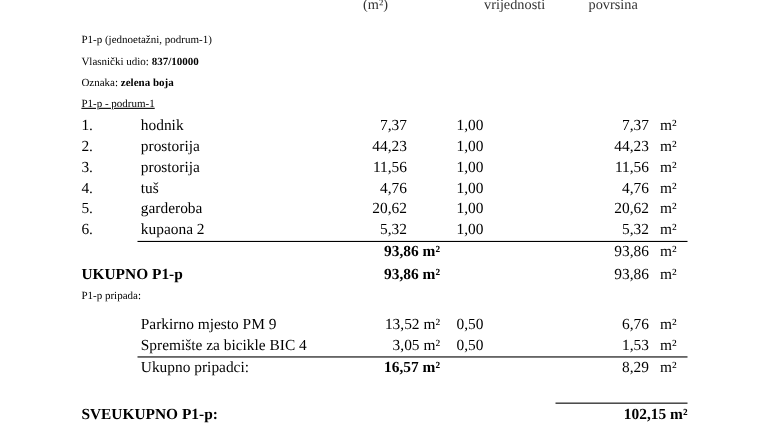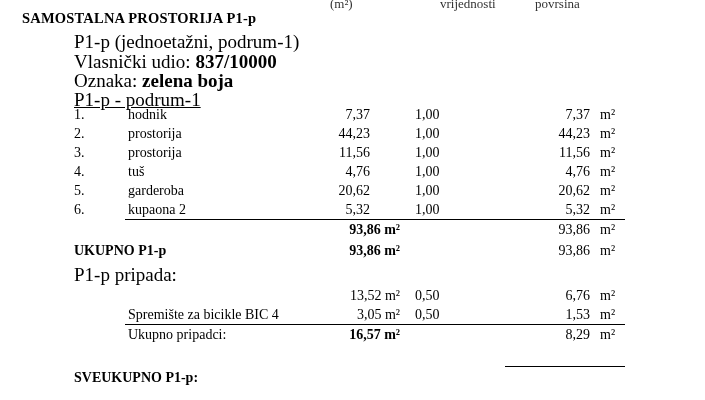--- a/index.html
+++ b/index.html
@@ -38,21 +38,21 @@
     position: absolute;
     left: 22px;
     top: 10px;
     font-size: 14.5px;
     font-weight: bold;
     letter-spacing: 0.2px;
   }
 
   .line {
     position: absolute;
-    font-size: 19px;
+    font-size: 10px;
     white-space: nowrap;
   }
   .l-sub1 { left: 74px; }
   .bold { font-weight: bold; }
   .underline { text-decoration: underline; }
 
   
   .row {
     position: absolute;
     left: 0;
@@ -79,21 +79,20 @@
 </style>
 </head>
 <body>
 
 <div class="page">
 
   <div class="colhead c1">(m²)</div>
   <div class="colhead c2">vrijednosti</div>
   <div class="colhead c3">povrsina</div>
 
-  <div class="title">SAMOSTALNA PROSTORIJA P1-p</div>
 
   <div class="line l-sub1" style="top:31px;">P1-p (jednoetažni, podrum-1)</div>
 
   <div class="line l-sub1" style="top:51px;">
     <span>Vlasnički udio:</span>
     <span class="bold">837/10000</span>
   </div>
 
   <div class="line l-sub1" style="top:70px;">
     <span>Oznaka:</span>
@@ -162,20 +161,21 @@
   <div class="row" style="top:243px;">
     <span class="cell bold" style="left:74px;">UKUPNO P1-p</span>
     <span class="cell bold" style="left:290px; width:110px; text-align:right;">93,86 m²</span>
     <span class="cell c-res">93,86</span>
     <span class="cell c-unit">m²</span>
   </div>
 
   <div class="line l-sub1" style="top:264px;">P1-p pripada:</div>
 
   <div class="row" style="top:288px;">
+    <span class="cell" style="left:128px;">Parkirno mjesto PM 9</span>
     <span class="cell" style="left:290px; width:110px; text-align:right;">13,52 m²</span>
     <span class="cell c-coef">0,50</span>
     <span class="cell c-res">6,76</span>
     <span class="cell c-unit">m²</span>
   </div>
   <div class="row" style="top:307px;">
     <span class="cell" style="left:128px;">Spremište za bicikle BIC 4</span>
     <span class="cell" style="left:290px; width:110px; text-align:right;">3,05 m²</span>
     <span class="cell c-coef">0,50</span>
     <span class="cell c-res">1,53</span>
@@ -186,16 +186,17 @@
 
   <div class="row" style="top:327px;">
     <span class="cell" style="left:128px;">Ukupno pripadci:</span>
     <span class="cell bold" style="left:290px; width:110px; text-align:right;">16,57 m²</span>
     <span class="cell c-res">8,29</span>
     <span class="cell c-unit">m²</span>
   </div>
 
   <div class="row" style="top:370px;">
     <span class="cell bold" style="left:74px;">SVEUKUPNO P1-p:</span>
+    <span class="cell bold" style="left:505px; width:120px; text-align:right;">102,15 m²</span>
   </div>
   <div class="rule" style="left:505px; top:366px; width:120px;"></div>
 
 </div>
 
 </body></html>

